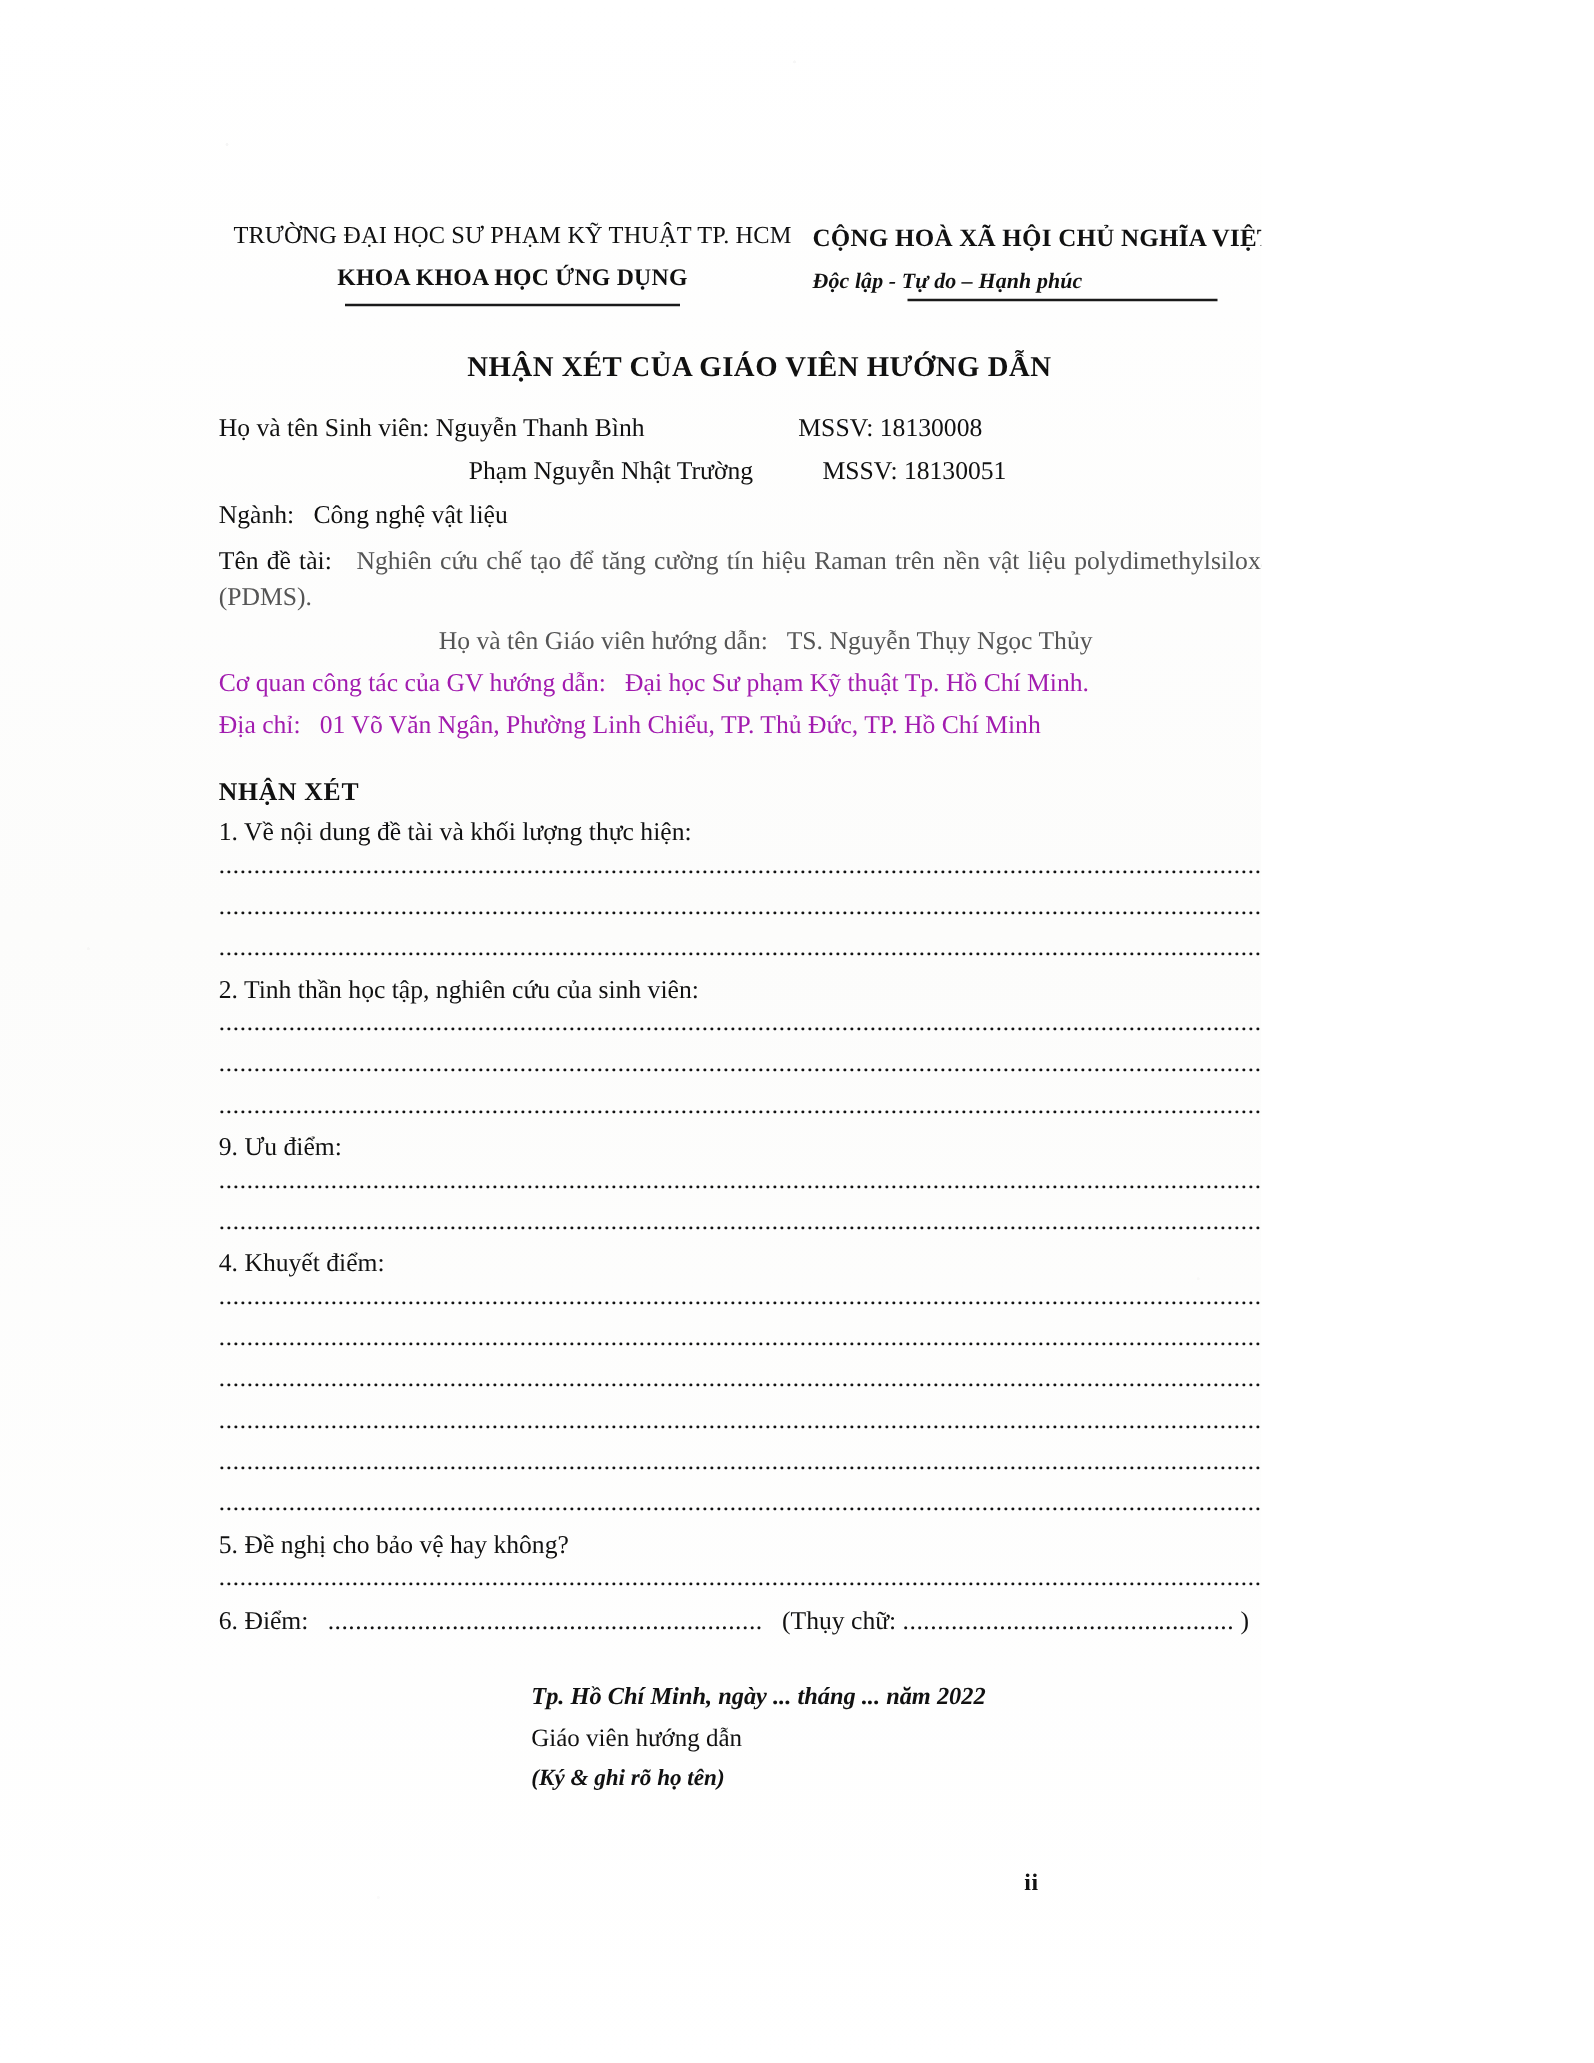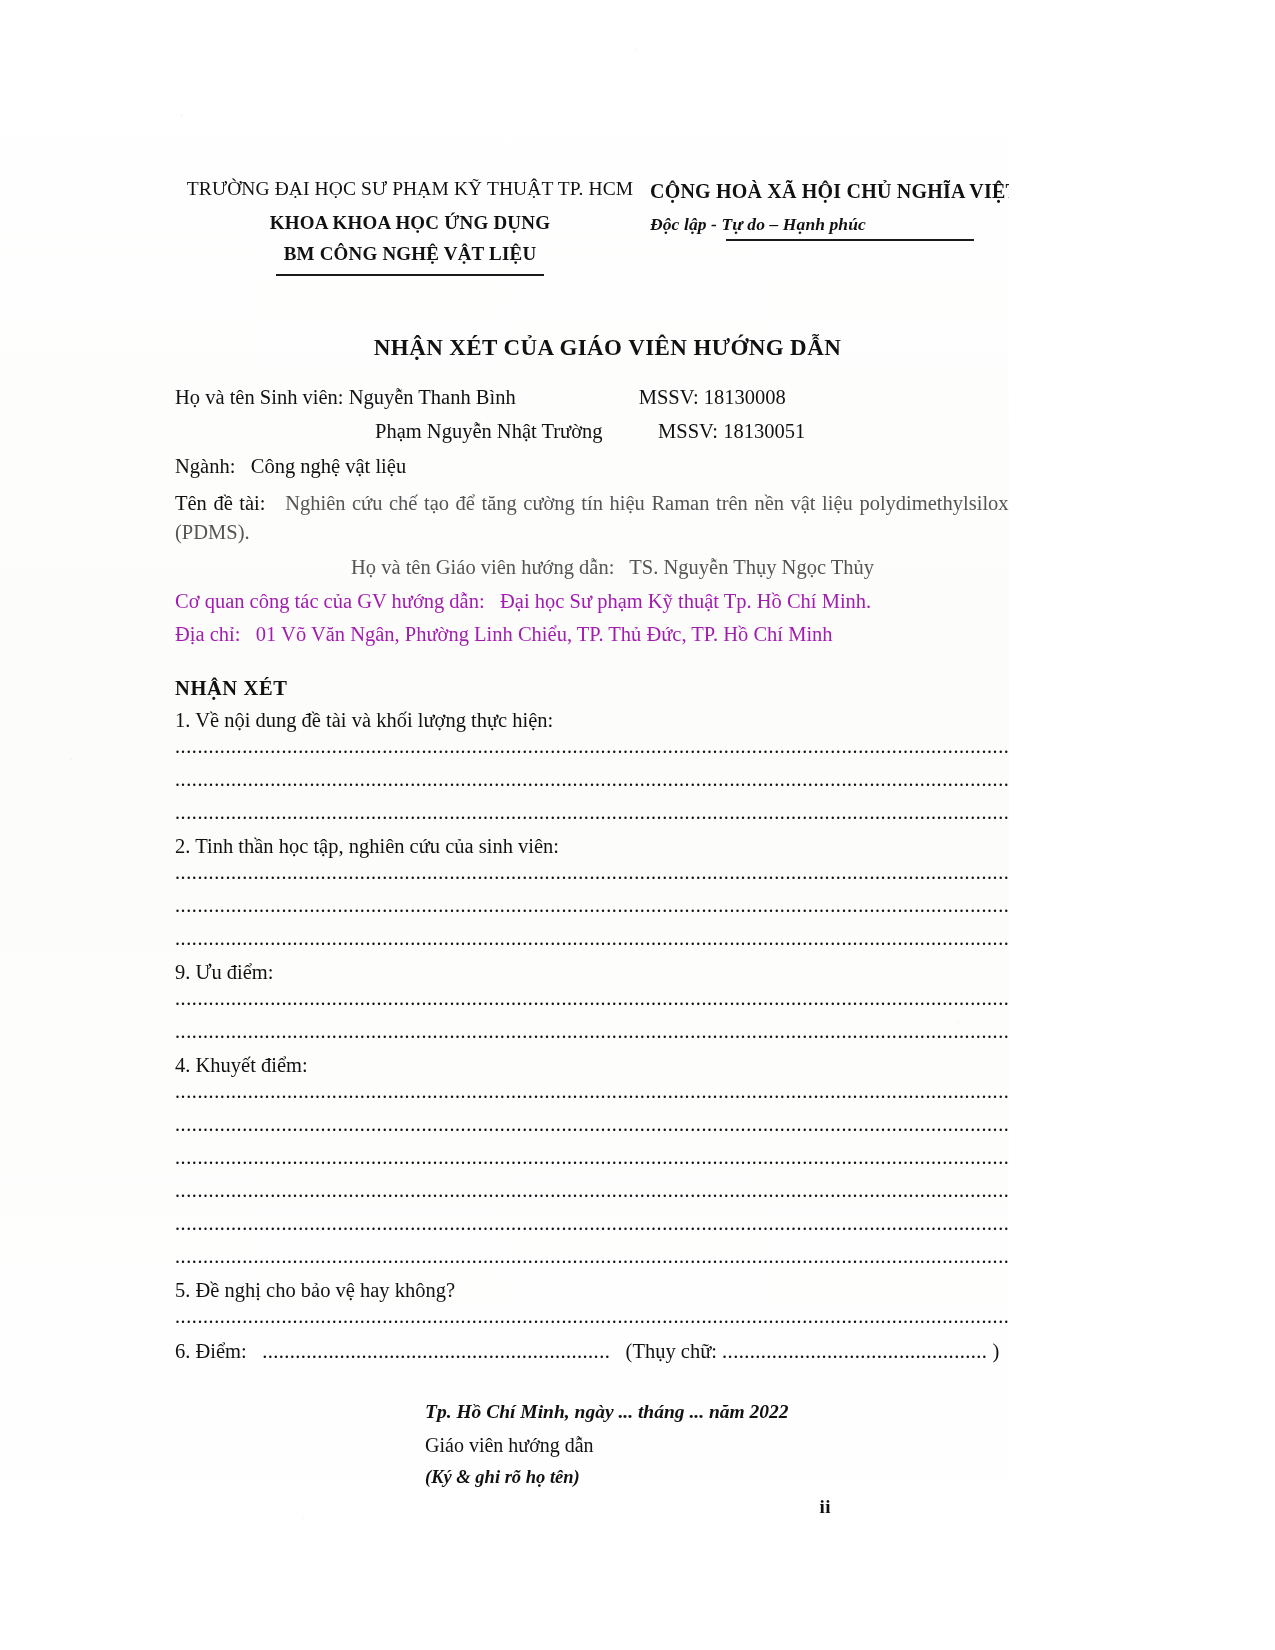--- a/index.html
+++ b/index.html
@@ -94,21 +94,21 @@
     background: #1a1a1a;
     margin: 0 auto;
   }
 
   
   .doc-title {
     text-align: center;
     font-weight: bold;
     font-size: 23px;
     letter-spacing: 0.4px;
-    margin-top: 59px;
+    margin-top: 36px;
     margin-bottom: 26px;
     padding-right: 10px;
   }
 
   
   .info-block { font-size: 20.5px; line-height: 1.0; }
   .info-row {
     display: flex;
     align-items: baseline;
     margin-bottom: 14px;
@@ -204,21 +204,20 @@
 
 <div class="page">
   <div class="paper-grain"></div>
 
   <div class="content">
 
     <div class="doc-header">
       <div class="hdr-left">
         <div class="org-line1">TRƯỜNG ĐẠI HỌC SƯ PHẠM KỸ THUẬT TP. HCM</div>
         <div class="org-line2">KHOA KHOA HỌC ỨNG DỤNG</div>
-        <div class="org-line3">BM CÔNG NGHỆ VẬT LIỆU</div>
         <div class="org-underline"></div>
       </div>
       <div class="hdr-right">
         <div class="nation-line">CỘNG HOÀ XÃ HỘI CHỦ NGHĨA VIỆT NAM</div>
         <div class="motto-line">Độc lập - Tự do – Hạnh phúc</div>
         <div class="motto-underline"></div>
       </div>
     </div>
 
     <div class="doc-title">NHẬN XÉT CỦA GIÁO VIÊN HƯỚNG DẪN</div>

